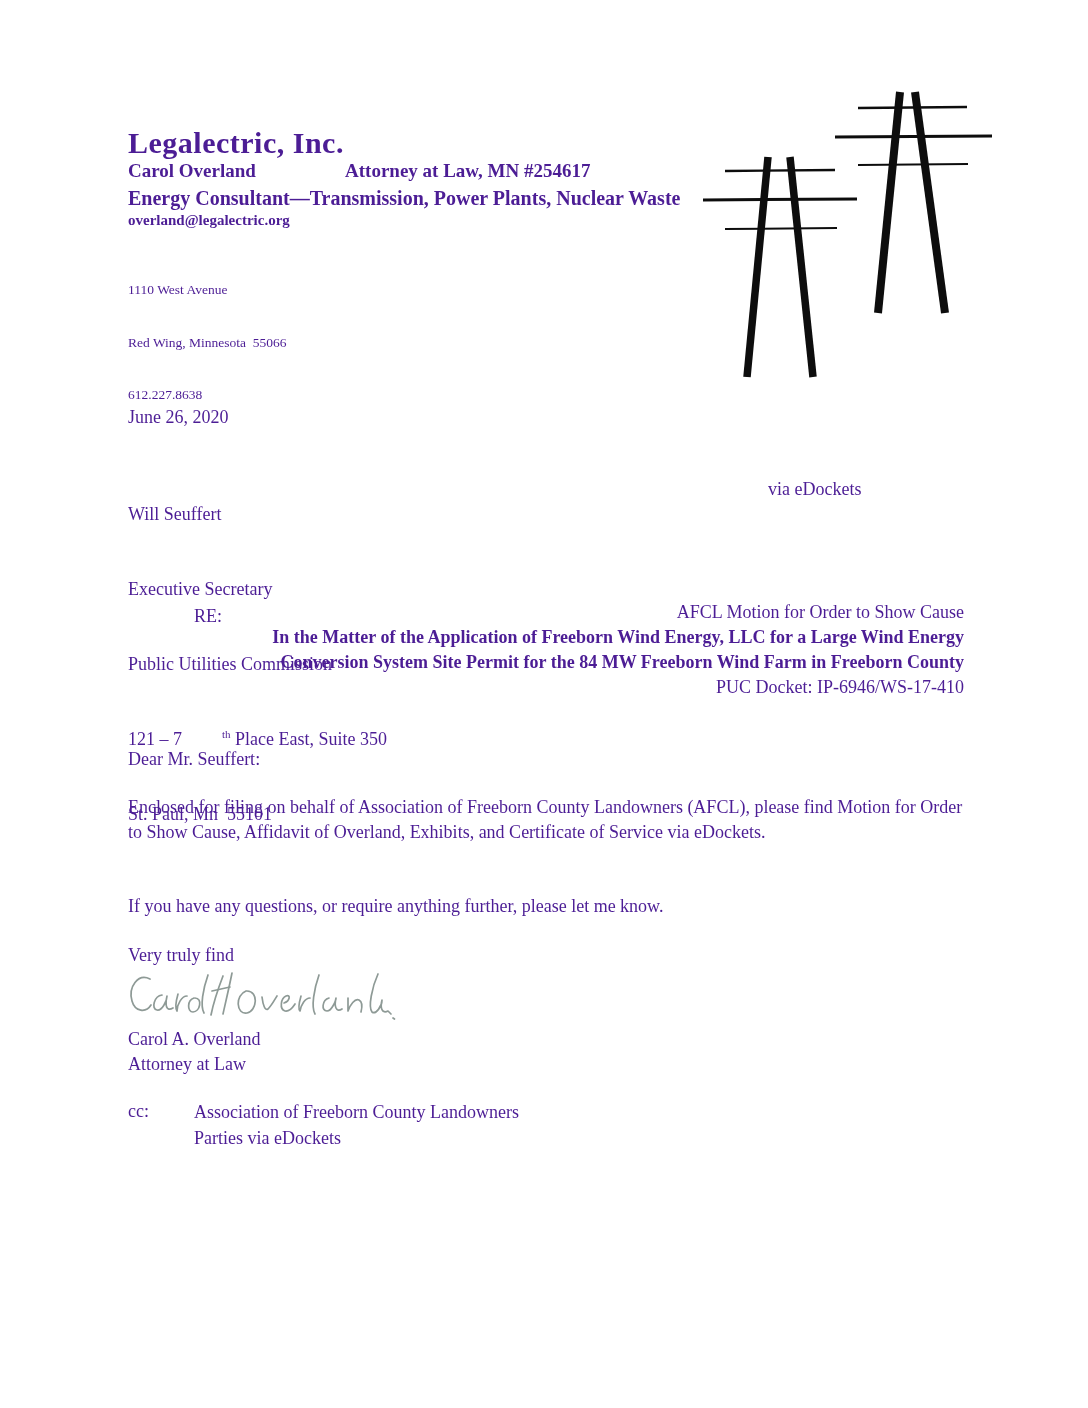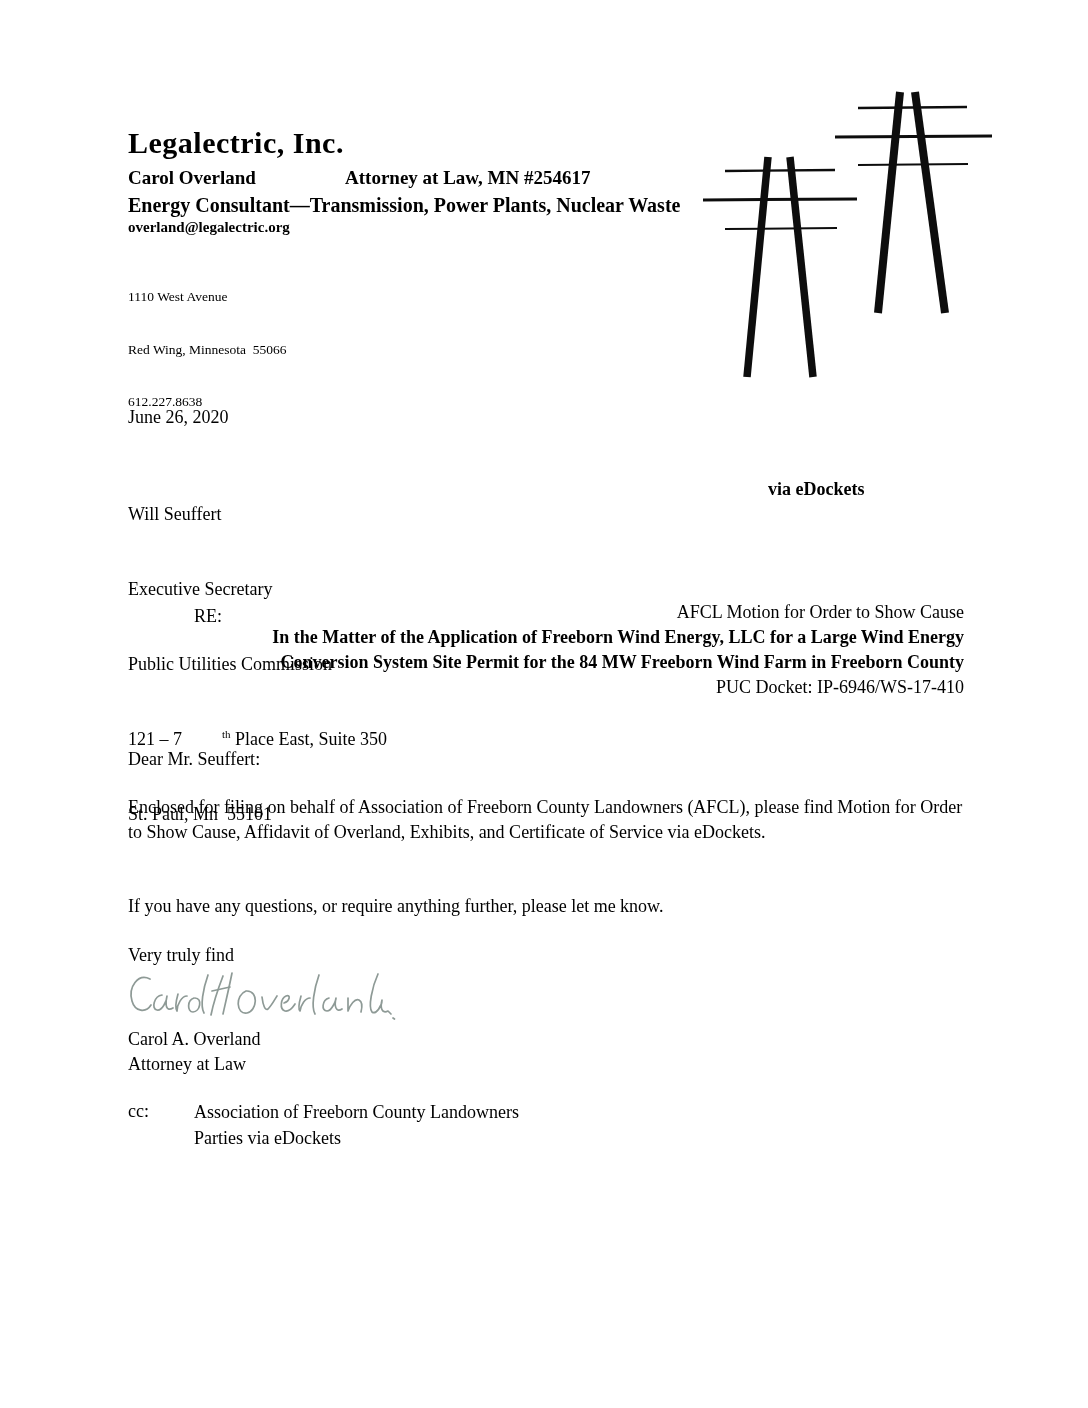--- a/index.html
+++ b/index.html
@@ -3,34 +3,34 @@
 <meta charset="utf-8">
 <style>
   * { margin: 0; padding: 0; box-sizing: border-box; }
   html, body { background: #ffffff; }
   .page {
     position: relative;
     width: 1088px;
     height: 1408px;
     background: #ffffff;
     font-family: "Liberation Serif", "DejaVu Serif", serif;
-    color: #000000;
+    color: #4c1d95;
     overflow: hidden;
   }
   .abs { position: absolute; }
 
   
   .lh-company {
     font-size: 30px;
     font-weight: bold;
     letter-spacing: 0.5px;
   }
   .lh-name-row {
     position: relative;
-    margin-top: 7px;
+    margin-top: 0;
     height: 24px;
     font-size: 19px;
     font-weight: bold;
   }
   .lh-attorney { position: absolute; left: 217px; top: 0; white-space: pre; }
   .lh-tagline {
     margin-top: 3px;
     font-size: 20px;
     font-weight: bold;
   }
@@ -100,21 +100,21 @@
   <div class="abs body-text" style="left:128px; top:405px;">June 26, 2020</div>
 
   <div class="abs body-text recipient-block" style="left:128px; top:452px;">
     <div>Will Seuffert</div>
     <div>Executive Secretary</div>
     <div>Public Utilities Commission</div>
     <div><span>121 – 7</span><sup class="ordinal">th</sup><span> Place East, Suite 350</span></div>
     <div>St. Paul, Mn  55101</div>
   </div>
 
-  <div class="abs body-text" style="left:768px; top:477px;font-weight:bold;">via eDockets</div>
+  <div class="abs body-text" style="left:768px; top:477px;">via eDockets</div>
 
   <div class="abs body-text re-block" style="left:194px; top:600px;">
     <span class="re-label">RE:</span>
     <div class="re-content">
       <div>AFCL Motion for Order to Show Cause</div>
       <div class="re-matter">In the Matter of the Application of Freeborn Wind Energy, LLC for a Large Wind Energy Conversion System Site Permit for the 84 MW Freeborn Wind Farm in Freeborn County</div>
       <div>PUC Docket: IP-6946/WS-17-410</div>
     </div>
   </div>
 

